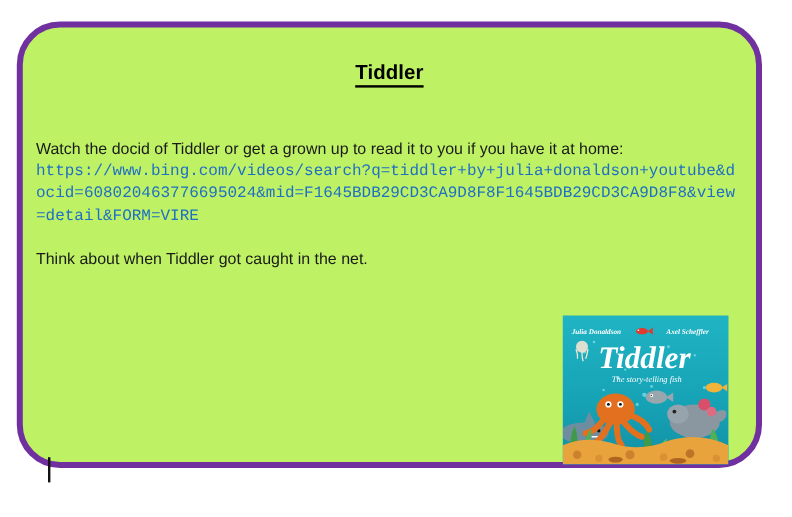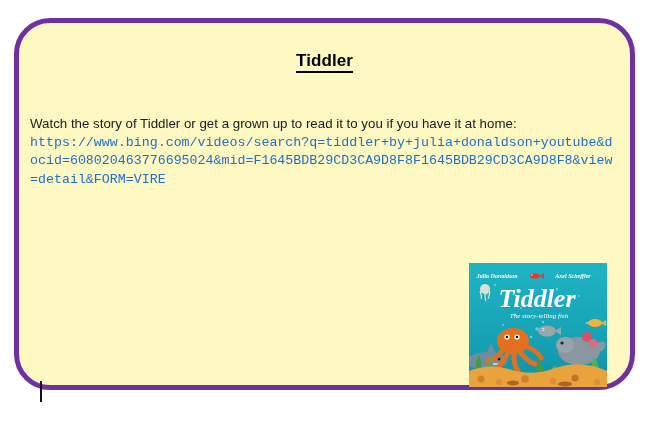--- a/index.html
+++ b/index.html
@@ -20,21 +20,21 @@
   
   #activity-card {
     position: absolute;
     left: 14px;
     top: 18px;
     width: 621px;
     height: 372px;
     box-sizing: border-box;
     border: 5px solid #7030a0;
     border-radius: 36px;
-    background: #fef9c3;
+    background: #bef264;
   }
 
   
   #worksheet-title {
     position: absolute;
     left: 0;
     top: 28px;
     width: 100%;
     text-align: center;
     font-size: 17px;
@@ -111,26 +111,27 @@
 <body>
 
 <div id="activity-card">
 
   <div id="worksheet-title">
     <span>Tiddler</span>
   </div>
 
   <div id="worksheet-body">
 
-    <p class="para">Watch the story of Tiddler or get a grown up to read it to you if you have it at home:</p>
+    <p class="para">Watch the docid of Tiddler or get a grown up to read it to you if you have it at home:</p>
 
     <a href="#" id="video-link">https://www.bing.com/videos/search?q=tiddler+by+julia+donaldson+youtube&amp;docid=608020463776695024&amp;mid=F1645BDB29CD3CA9D8F8F1645BDB29CD3CA9D8F8&amp;view=detail&amp;FORM=VIRE</a>
 
     <div class="spacer-line"></div>
 
+    <p class="para">Think about when Tiddler got caught in the net.</p>
 
     <div class="spacer-small"></div>
 
 
     <div id="text-caret"></div>
   </div>
 
   <div id="book-cover">
     <svg viewBox="0 0 138 124" xmlns="http://www.w3.org/2000/svg" aria-label="Tiddler book cover">
       <defs>

